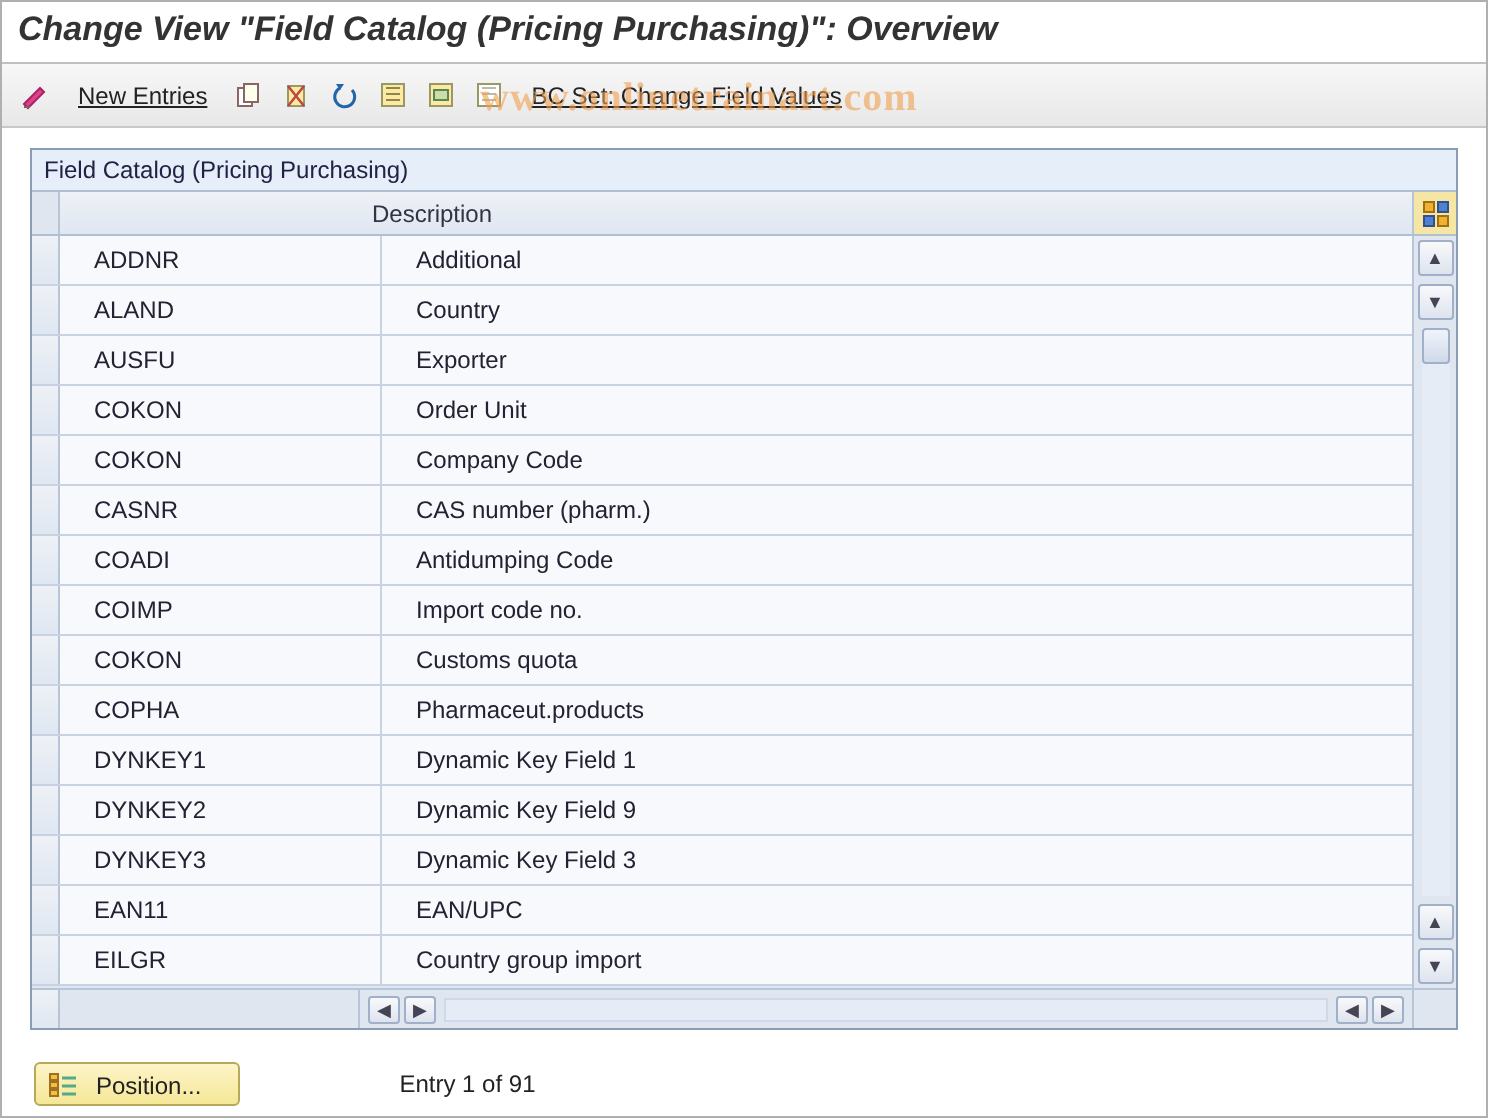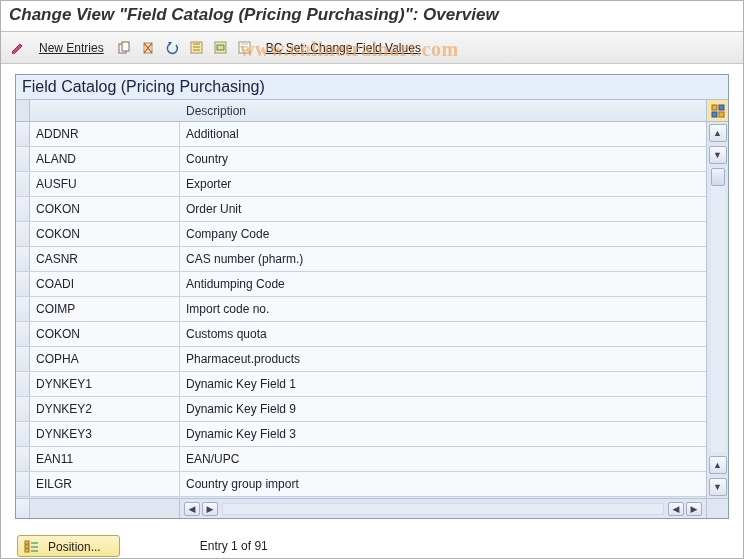--- a/index.html
+++ b/index.html
@@ -59,21 +59,21 @@
       pointer-events: none;
       z-index: 50;
     }
     .table-outer {
       margin: 10px 14px 4px 14px;
       border: 1px solid #8a9db5;
       background: #dbe7f2;
       position: relative;
     }
     .table-title {
-      font-size: 16px;
+      font-size: 12px;
       color: #224;
       padding: 3px 6px;
       background: #e6eef9;
       border-bottom: 1px solid #b0c0d0;
     }
     .table-header {
       display: flex;
       background: linear-gradient(#eef1f6,#dfe7f2);
       border-bottom: 1px solid #b0c0d0;
       height: 22px;
@@ -98,20 +98,21 @@
       border-left: 1px solid #b8c5d7;
     }
     .ctrl-icon { width:14px;height:14px; }
     .table-body { display: flex; height: 376px; }
     .rows-area { flex: 1; display: flex; flex-direction: column; }
     .row {
       display: flex;
       height: 25px;
       border-bottom: 1px solid #c8d2e0;
       background: #f7f9fc;
+      gap: 11px;
     }
     .row .cell {
       padding: 4px 6px;
       border-right: 1px solid #c8d2e0;
       white-space: nowrap;
       overflow: hidden;
       text-overflow: ellipsis;
       color: #223;
       display: flex;
       align-items: center;

